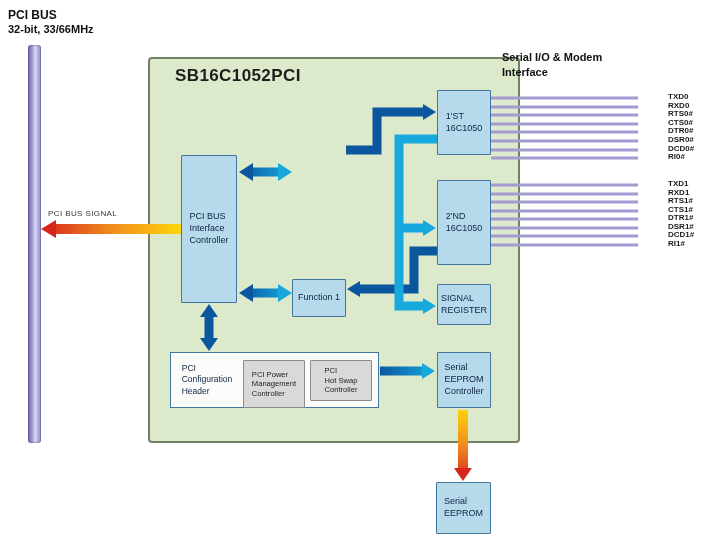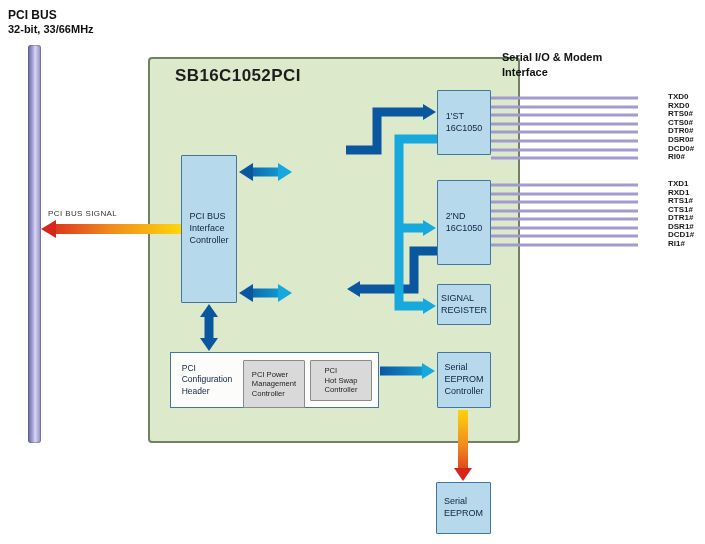--- a/index.html
+++ b/index.html
@@ -44,20 +44,21 @@
   <div class="pci-bar"></div>
 
   <div class="bus-signal-label">PCI BUS SIGNAL</div>
 
   <div class="chip"></div>
   <div class="chip-title">SB16C1052PCI</div>
 
   <div class="block pre" style="left:181px;top:155px;width:56px;height:148px">PCI BUS
 Interface
 Controller</div>
+  <div class="block pre" style="left:292px;top:279px;width:54px;height:38px">Function 1</div>
   <div class="block pre" style="left:437px;top:90px;width:54px;height:65px">1'ST
 16C1050</div>
   <div class="block pre" style="left:437px;top:180px;width:54px;height:85px">2'ND
 16C1050</div>
   <div class="block pre" style="left:437px;top:284px;width:54px;height:41px">SIGNAL
 REGISTER</div>
 
   <div class="container-box" style="left:170px;top:352px;width:209px;height:56px"></div>
   <div class="block pre plain-text" style="left:172px;top:354px;width:70px;height:52px;font-size:8.5px">PCI
 Configuration

